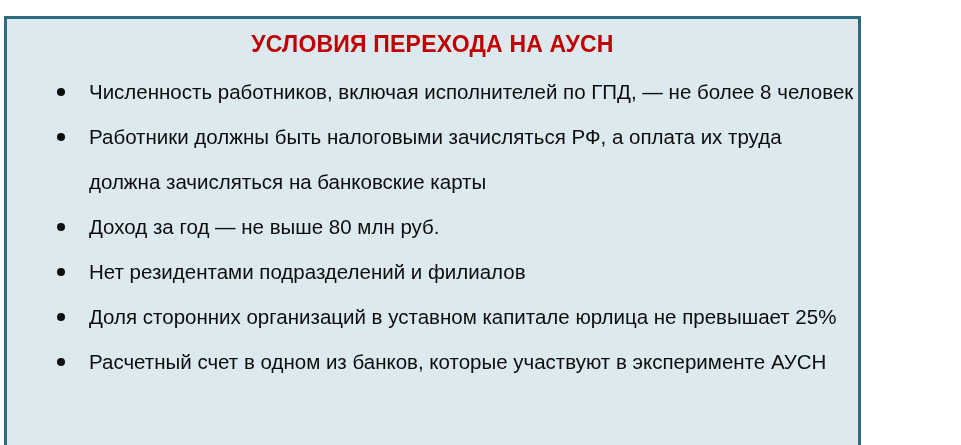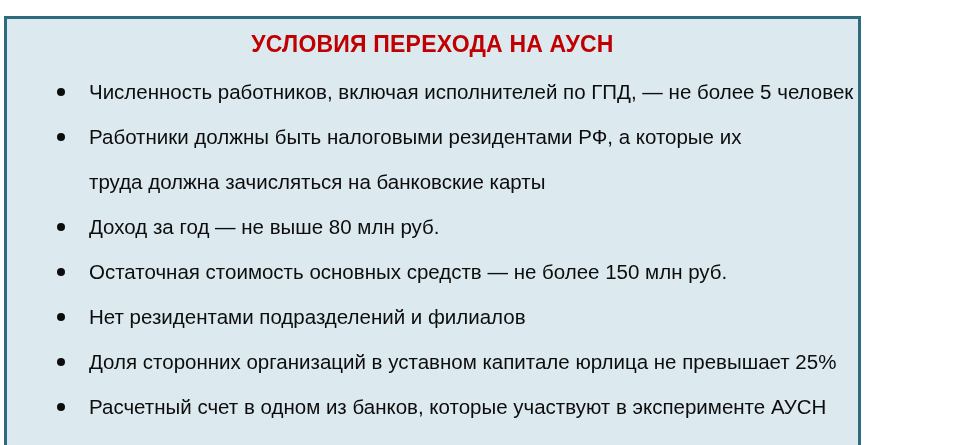--- a/index.html
+++ b/index.html
@@ -78,37 +78,33 @@
 <body>
 
 <div class="slide">
 
   <h1 class="slide-title">УСЛОВИЯ ПЕРЕХОДА НА АУСН</h1>
 
   <ul class="conditions-list">
 
     <li class="condition-item">
       <span class="bullet-icon"></span>
-      <span>Численность работников, включая исполнителей по ГПД, — не более 5 человек</span>
+      <span>Численность работников, включая исполнителей по ГПД, — не более 8 человек</span>
     </li>
 
     <li class="condition-item wrap">
       <span class="bullet-icon"></span>
-      <span>Работники должны быть налоговыми резидентами РФ, а которые их труда должна зачисляться на банковские карты</span>
+      <span>Работники должны быть налоговыми зачисляться РФ, а оплата их труда должна зачисляться на банковские карты</span>
     </li>
 
     <li class="condition-item">
       <span class="bullet-icon"></span>
       <span>Доход за год — не выше 80 млн руб.</span>
     </li>
 
-    <li class="condition-item">
-      <span class="bullet-icon"></span>
-      <span>Остаточная стоимость основных средств — не более 150 млн руб.</span>
-    </li>
 
     <li class="condition-item">
       <span class="bullet-icon"></span>
       <span>Нет резидентами подразделений и филиалов</span>
     </li>
 
     <li class="condition-item">
       <span class="bullet-icon"></span>
       <span>Доля сторонних организаций в уставном капитале юрлица не превышает 25%</span>
     </li>

